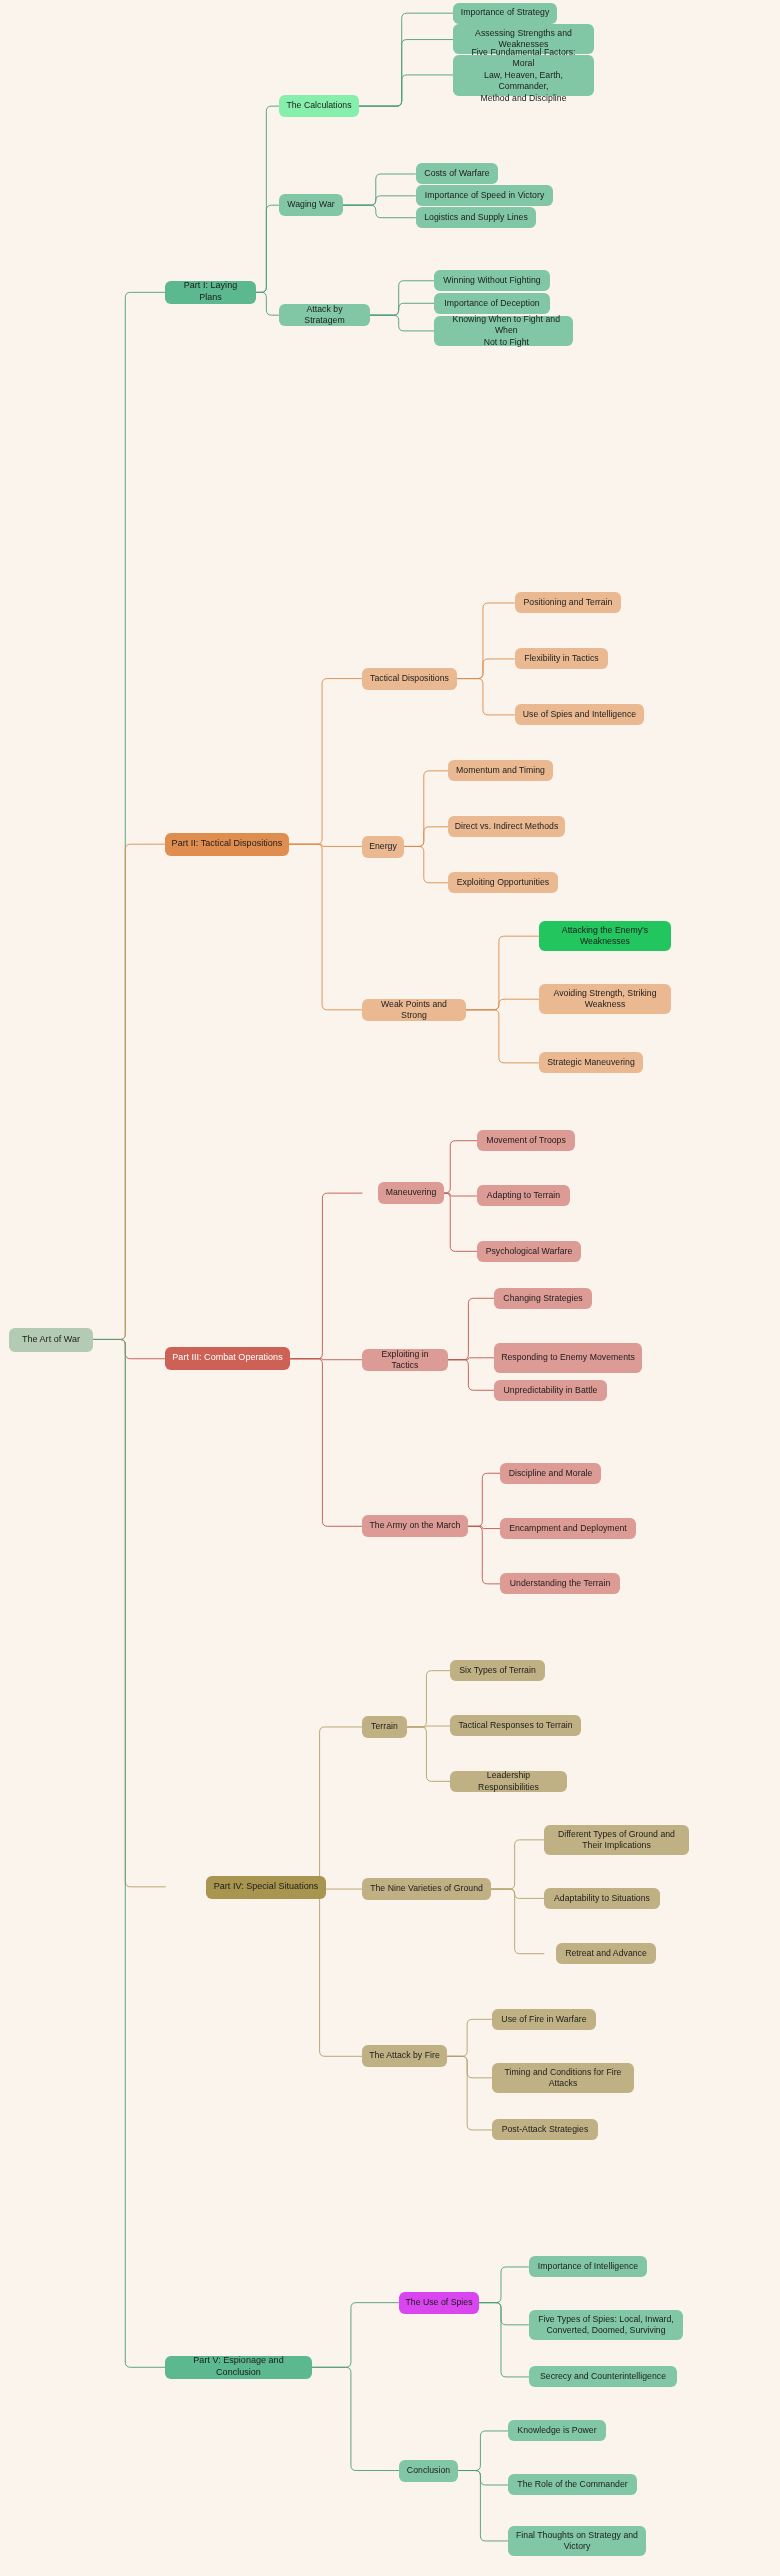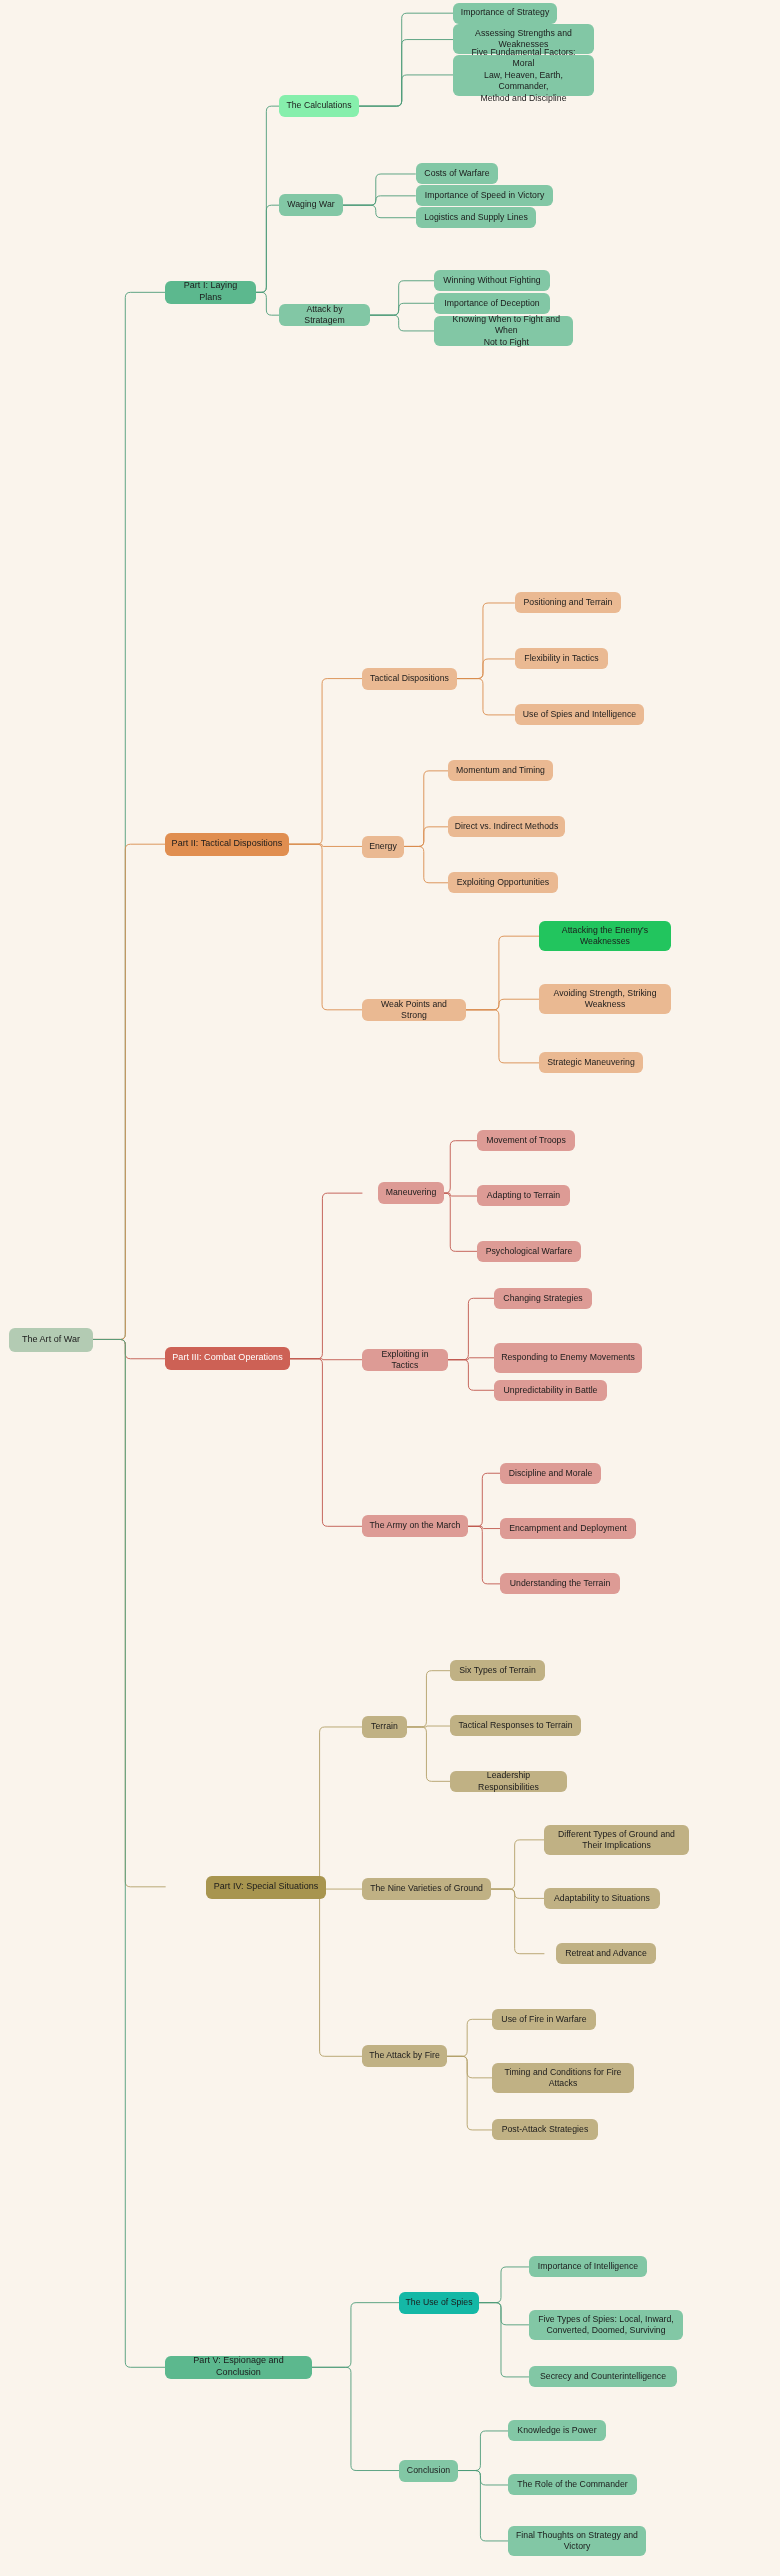--- a/index.html
+++ b/index.html
@@ -178,21 +178,21 @@
       <div class="node child" style="left: 544px; top: 1825px; width: 145px; height: 30px; background: rgb(192, 177, 132);">Different Types of Ground and
 Their Implications</div>
       <div class="node child" style="left: 544px; top: 1888px; width: 116px; height: 21px; background: rgb(192, 177, 132);">Adaptability to Situations</div>
       <div class="node child" style="left: 544px; top: 1943px; width: 100px; height: 21px; background: rgb(192, 177, 132); margin-left: 12px;">Retreat and Advance</div>
       <div class="node child" style="left: 362px; top: 2045px; width: 85px; height: 22px; background: rgb(192, 177, 132);">The Attack by Fire</div>
       <div class="node child" style="left: 492px; top: 2009px; width: 104px; height: 21px; background: rgb(192, 177, 132);">Use of Fire in Warfare</div>
       <div class="node child" style="left: 492px; top: 2063px; width: 142px; height: 30px; background: rgb(192, 177, 132);">Timing and Conditions for Fire
 Attacks</div>
       <div class="node child" style="left: 492px; top: 2119px; width: 106px; height: 21px; background: rgb(192, 177, 132);">Post-Attack Strategies</div>
       <div class="node part" style="left: 165px; top: 2356px; width: 147px; height: 22.5px; background: rgb(92, 184, 142);">Part V: Espionage and Conclusion</div>
-      <div class="node child" style="left: 399px; top: 2292px; width: 80px; height: 22px; background: #14b8a6;">The Use of Spies</div>
+      <div class="node child" style="left: 399px; top: 2292px; width: 80px; height: 22px; background: #d946ef;">The Use of Spies</div>
       <div class="node child" style="left: 529px; top: 2256px; width: 118px; height: 21px; background: rgb(130, 199, 165);">Importance of Intelligence</div>
       <div class="node child" style="left: 529px; top: 2310px; width: 154px; height: 30px; background: rgb(130, 199, 165);">Five Types of Spies: Local, Inward,
 Converted, Doomed, Surviving</div>
       <div class="node child" style="left: 529px; top: 2366px; width: 148px; height: 21px; background: rgb(130, 199, 165);">Secrecy and Counterintelligence</div>
       <div class="node child" style="left: 399px; top: 2460px; width: 59px; height: 22px; background: rgb(130, 199, 165);">Conclusion</div>
       <div class="node child" style="left: 508px; top: 2420px; width: 98px; height: 21px; background: rgb(130, 199, 165);">Knowledge is Power</div>
       <div class="node child" style="left: 508px; top: 2474px; width: 129px; height: 21px; background: rgb(130, 199, 165);">The Role of the Commander</div>
       <div class="node child" style="left: 508px; top: 2526px; width: 138px; height: 30px; background: rgb(130, 199, 165);">Final Thoughts on Strategy and
 Victory</div>
     </div>

